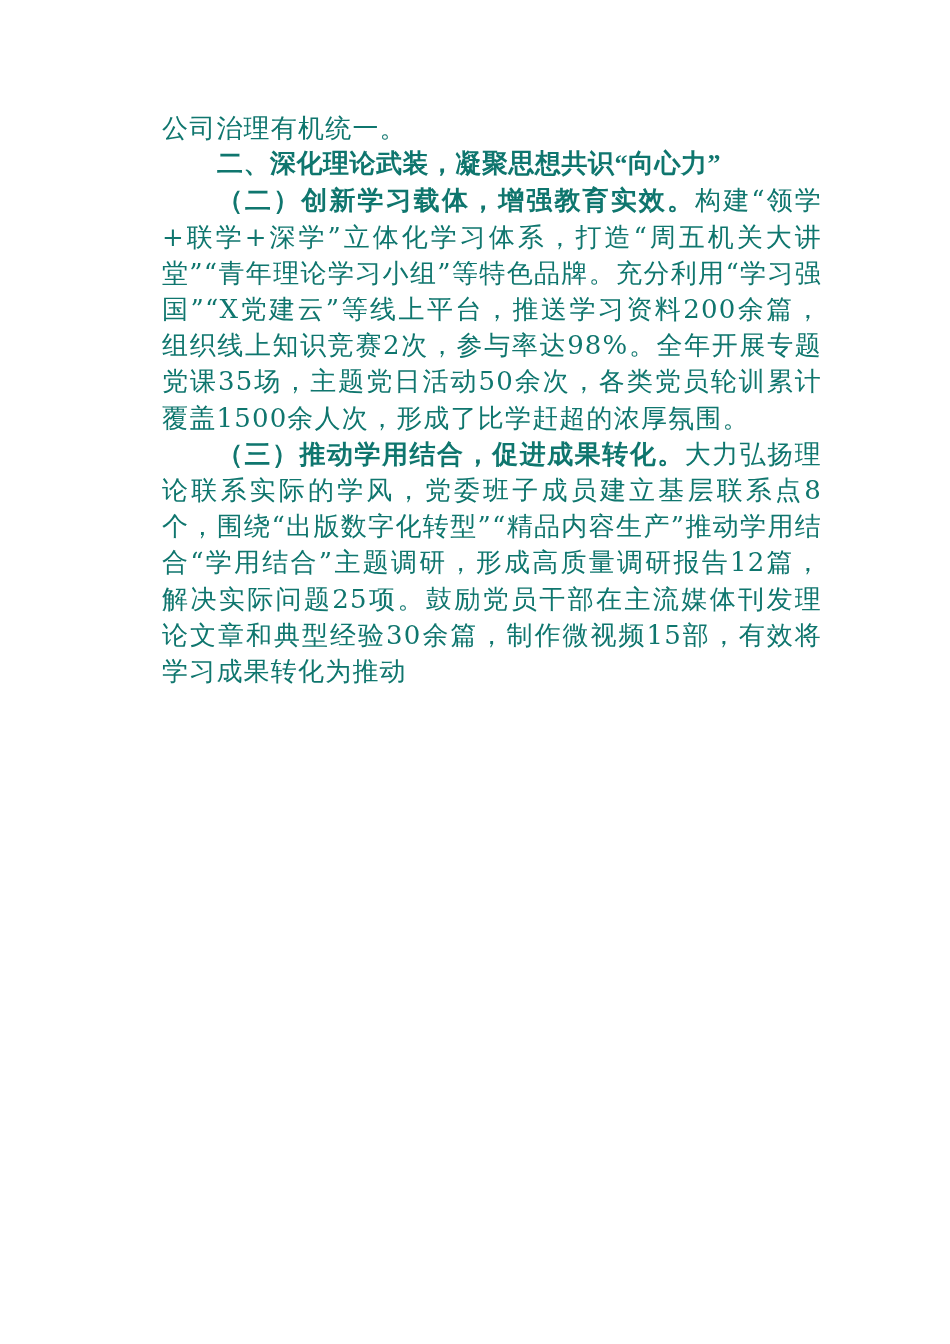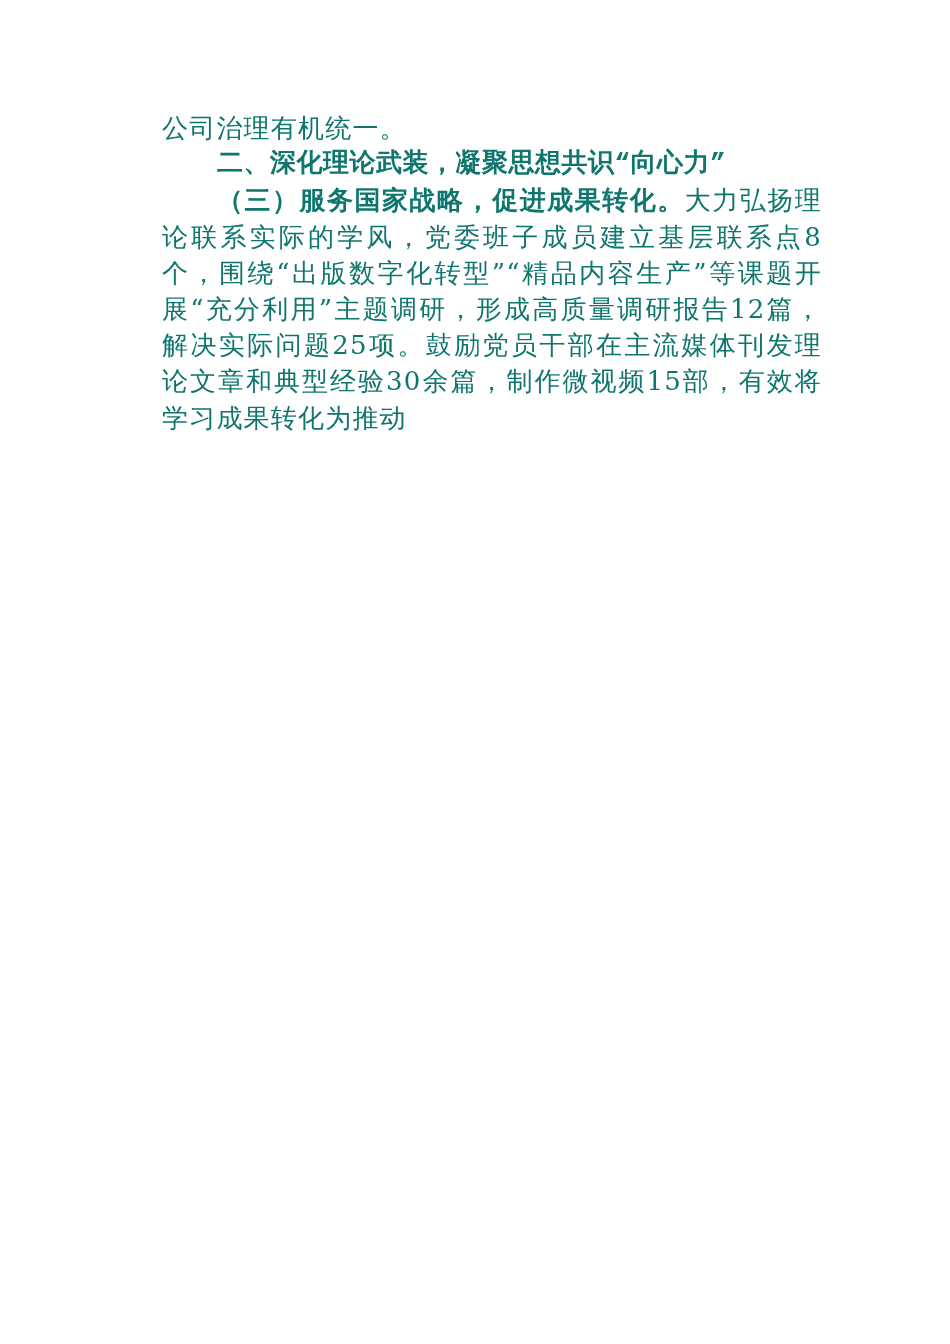--- a/index.html
+++ b/index.html
@@ -15,31 +15,32 @@
     color: #0f766e;
     letter-spacing: 1.2px;
     text-align: justify;
   }
   .p { margin: 0; text-indent: 55px; }
   .p.noindent { text-indent: 0; }
   .lead { font-weight: bold; }
   .h2 {
     margin: 0;
     text-indent: 55px;
-    font-family: Liberation Mono, monospace;
+    font-family: Liberation Serif, serif;
     font-weight: bold;
     letter-spacing: 0.5px;
   }
 </style>
 </head>
 <body>
 
 <div class="page">
   <p class="p noindent">公司治理有机统一。</p>
 
 
   <p class="h2">二、深化理论武装，凝聚思想共识“向心力”</p>
 
 
 
+  <p class="p"><span class="lead">（二）创新学习载体，增强教育实效。</span><span>构建“领学+联学+深学”立体化学习体系，打造“周五机关大讲堂”“青年理论学习小组”等特色品牌。充分利用“学习强国”“X党建云”等线上平台，推送学习资料200余篇，组织线上知识竞赛2次，参与率达98%。全年开展专题党课35场，主题党日活动50余次，各类党员轮训累计覆盖1500余人次，形成了比学赶超的浓厚氛围。</span></p>
 
-  <p class="p"><span class="lead">（三）服务国家战略，促进成果转化。</span><span>大力弘扬理论联系实际的学风，党委班子成员建立基层联系点8个，围绕“出版数字化转型”“精品内容生产”等课题开展“充分利用”主题调研，形成高质量调研报告12篇，解决实际问题25项。鼓励党员干部在主流媒体刊发理论文章和典型经验30余篇，制作微视频15部，有效将学习成果转化为推动</span></p>
+  <p class="p"><span class="lead">（三）推动学用结合，促进成果转化。</span><span>大力弘扬理论联系实际的学风，党委班子成员建立基层联系点8个，围绕“出版数字化转型”“精品内容生产”推动学用结合“学用结合”主题调研，形成高质量调研报告12篇，解决实际问题25项。鼓励党员干部在主流媒体刊发理论文章和典型经验30余篇，制作微视频15部，有效将学习成果转化为推动</span></p>
 </div>
 
 </body></html>

